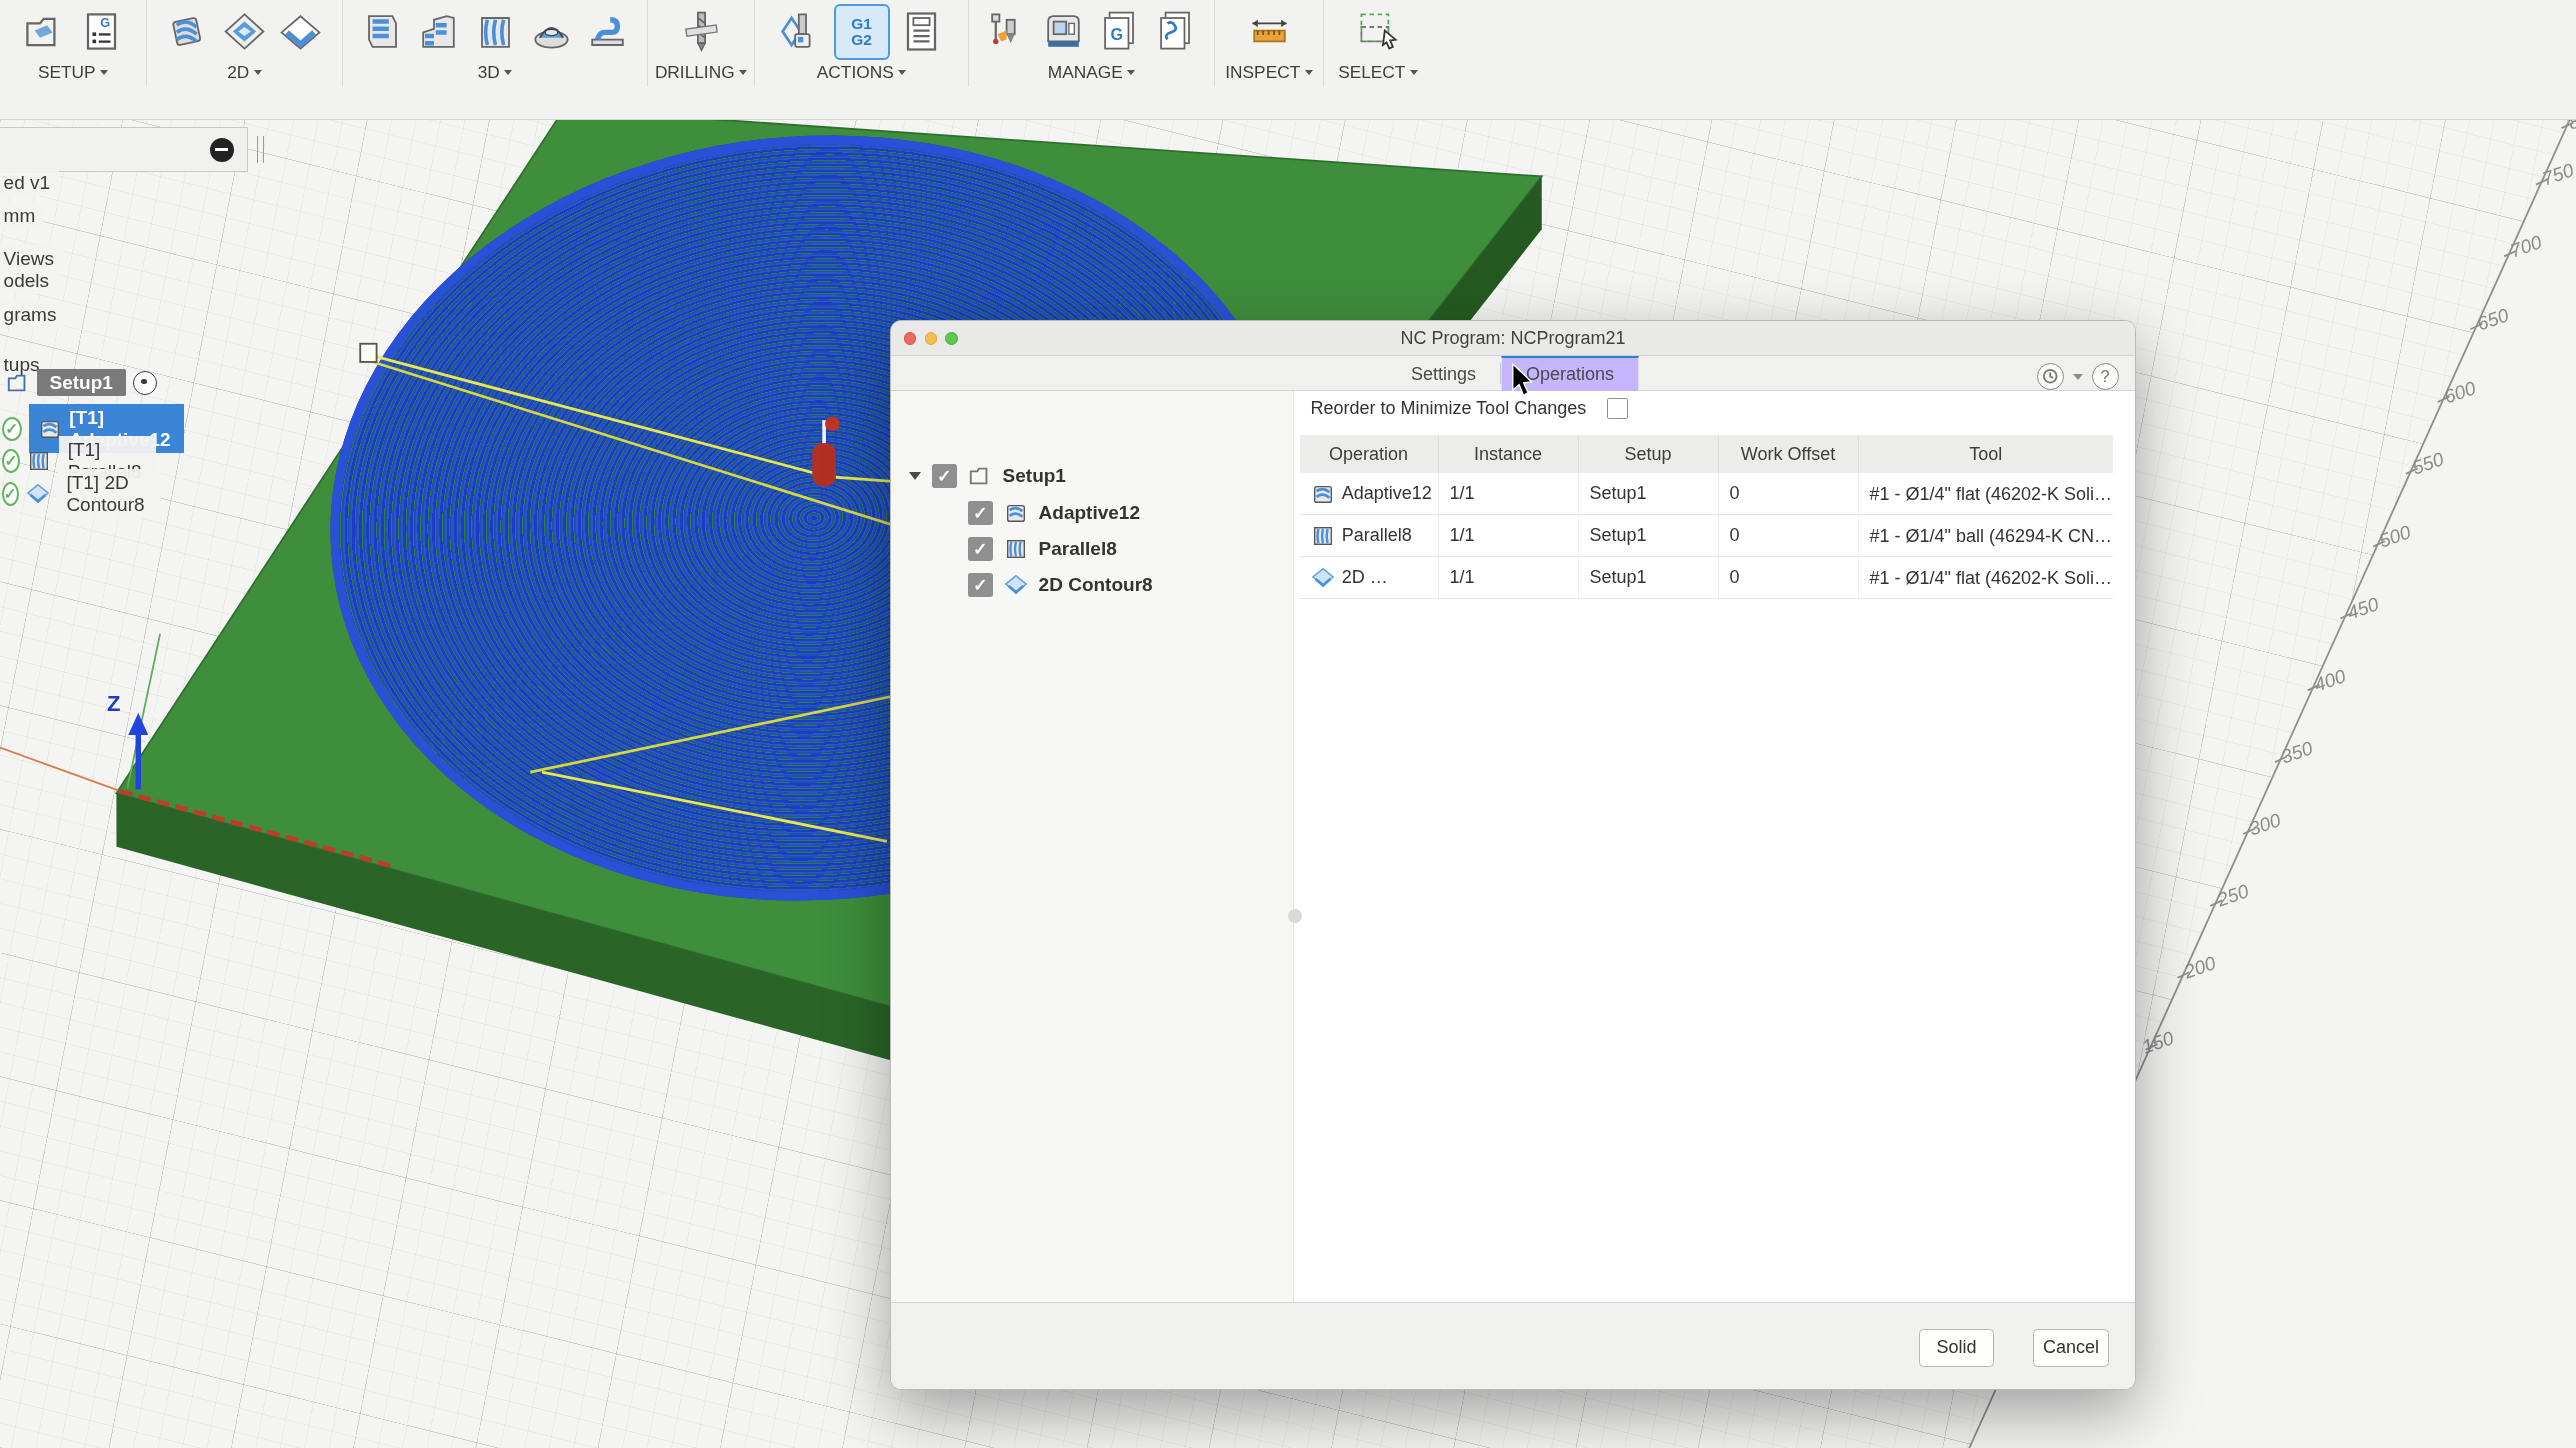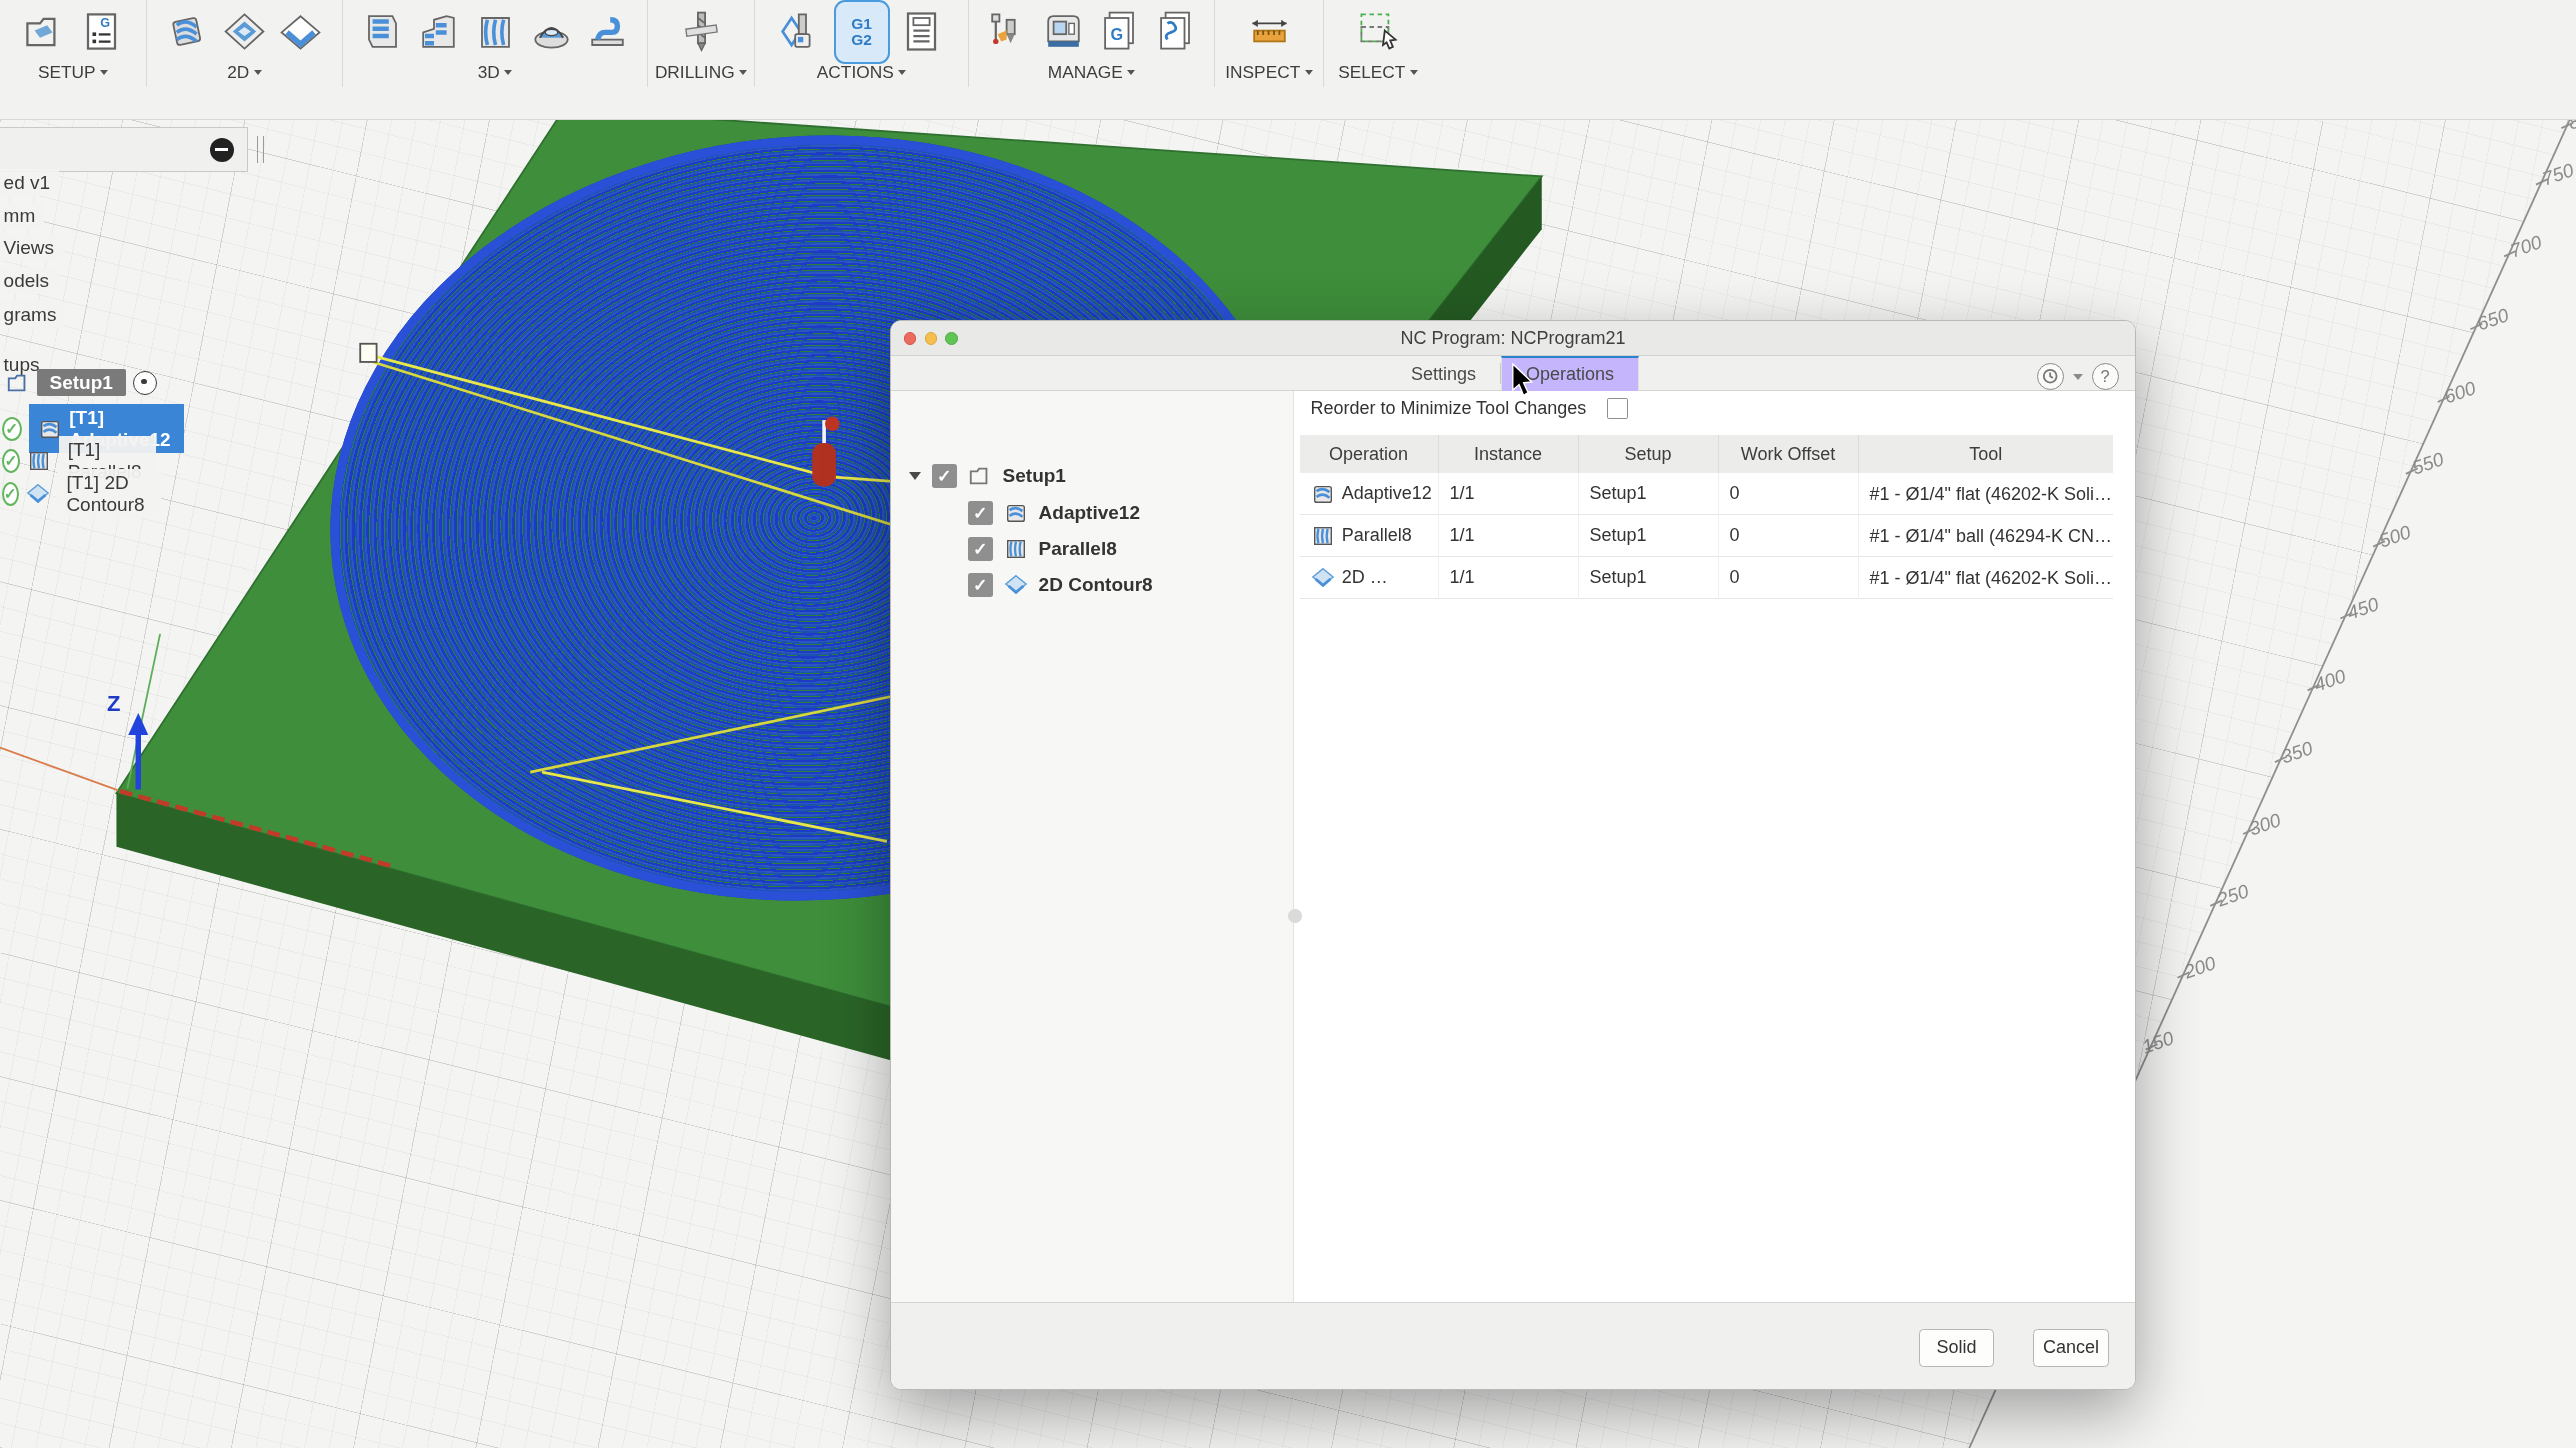--- a/index.html
+++ b/index.html
@@ -16,21 +16,21 @@
     background:#4a90d9; border-radius:2.7px; }
   .ribbon-groups { display:flex; height:87px; align-items:stretch; }
   .rgroup { display:flex; flex-direction:column; align-items:center; justify-content:flex-start; position:relative; padding-top:1.8px; }
   .rgroup + .rgroup { border-left:0.9px solid #d9d9d7; }
   .rgroup-icons { display:flex; align-items:center; gap:7.3px; height:60px; }
   .rgroup-label { font-size:17.3px; color:#3d3d3d; display:flex; align-items:center; gap:4.5px; }
   .caret-down { width:0; height:0; border-left:4.5px solid transparent; border-right:4.5px solid transparent;
     border-top:5.5px solid #555; display:inline-block; }
   .ric { width:49px; height:49px; display:flex; align-items:center; justify-content:center; }
   .ric svg { width:45px; height:45px; }
-  .ric.active-cmd { border:2.7px solid #4a9ade; background:#d8eaf9; border-radius:11px; width:56px; height:64px; }
+  .ric.active-cmd { border:2.7px solid #4a9ade; background:#d8eaf9; border-radius:6px; width:56px; height:56px; }
   .g1g2 { font-size:15.5px; font-weight:700; color:#2f7cc4; line-height:1.0; text-align:center; }
 
   
   .viewport { position:absolute; left:0; top:120px; width:2576px; height:1328px; background:#f4f4f3; overflow:hidden; }
   .vgrid { position:absolute; inset:0;
     background-image:
       repeating-linear-gradient(101deg, rgba(60,60,60,.14) 0 0.9px, transparent 0.9px 120px),
       repeating-linear-gradient(101deg, rgba(60,60,60,.055) 0 0.9px, transparent 0.9px 24px),
       repeating-linear-gradient(14deg,  rgba(60,60,60,.14) 0 0.9px, transparent 0.9px 120px),
       repeating-linear-gradient(14deg,  rgba(60,60,60,.055) 0 0.9px, transparent 0.9px 24px);
@@ -411,21 +411,21 @@
 </div>
 
 <div class="browser">
   <div class="browser-header">
     <div class="collapse-circle"></div>
   </div>
   <div class="browser-grip"></div>
 
   <div class="bitem" style="top:42px;">ed v1</div>
   <div class="bitem" style="top:75px;">mm</div>
-  <div class="bitem" style="top:107px;">Views</div>
+  <div class="bitem" style="top:118px;">Views</div>
   <div class="bitem" style="top:140px;">odels</div>
   <div class="bitem" style="top:174px;">grams</div>
   <div class="bitem" style="top:224px;">tups</div>
 
   <div class="brow" style="left:5.5px; top:242px;">
     <span class="mini-icon">
       <svg viewBox="0 0 26 26">
           <path d="M3 8 L10 8 L12 5 L20 5 L20 21 L3 21 Z" fill="none" stroke="#4a6fa5" stroke-width="2"></path>
         </svg>
     </span>

